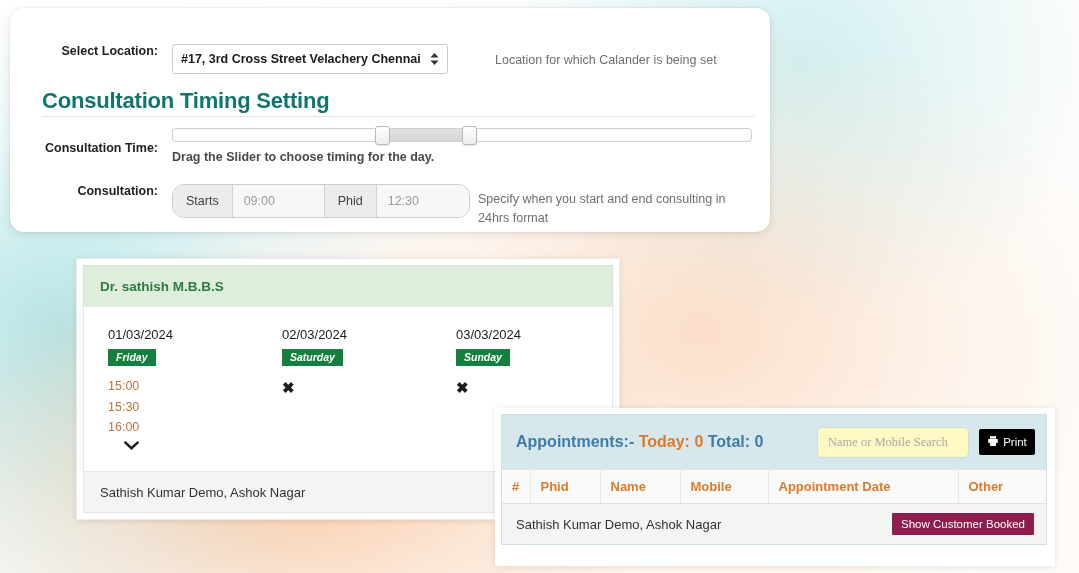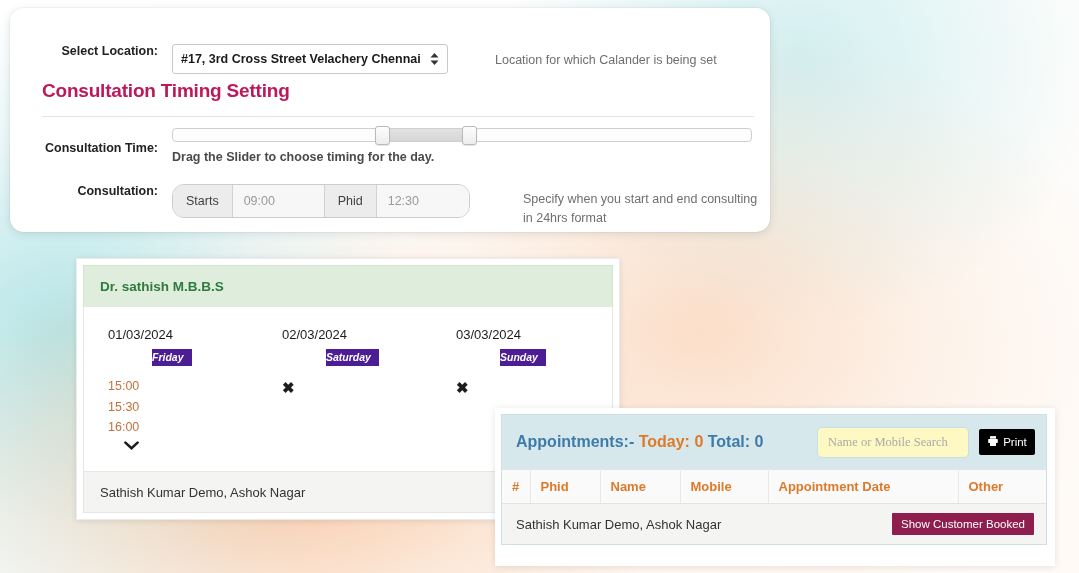--- a/index.html
+++ b/index.html
@@ -76,24 +76,24 @@
     right: 9px; top: 50%;
     transform: translateY(-50%);
     pointer-events: none;
     display: flex; flex-direction: column; gap: 2px;
     color: #333;
   }
   #location-help { position: absolute; left: 485px; top: 43px; }
 
   #section-title {
     position: absolute;
-    left: 32px; top: 72px;
-    font-size: 19px;
-    font-weight: bold;
-    color: #be185d;
+    left: 32px; top: 80px;
+    font-size: 22px;
+    font-weight: bold;
+    color: #0f766e;
     letter-spacing: -0.2px;
   }
   #title-rule {
     position: absolute;
     left: 32px; top: 108px;
     width: 712px; height: 1px;
     background: #e4e4e4;
   }
 
   #row-time { position: absolute; left: 0; top: 120px; width: 100%; }
@@ -150,21 +150,21 @@
     border: 0;
     outline: 0;
     background: #f7f7f7;
     border-right: 1px solid #d2d2d2;
     font-family: "Liberation Sans", sans-serif;
     font-size: 12.5px;
     color: #9a9a9a;
     padding: 0 11px;
   }
   .ig-input.last { border-right: 0; }
-  #consult-help { position: absolute; left: 513px; top: 182px; }
+  #consult-help { position: absolute; left: 468px; top: 182px; }
 
   
   #schedule-card {
     position: absolute;
     left: 76px; top: 258px;
     width: 544px; height: 262px;
     background: #ffffff;
     box-shadow: 0 1px 6px rgba(0,0,0,0.10);
     border: 1px solid #ececec;
   }
@@ -193,28 +193,27 @@
   }
   .day-col { position: absolute; top: 20px; }
   .day-date {
     font-size: 13px;
     color: #1c1c1c;
     margin-bottom: 5px;
     white-space: nowrap;
   }
   .day-badge {
     display: inline-block;
-    background: #4c1d95;
+    background: #15803d;
     color: #ffffff;
     font-size: 10.5px;
     font-style: italic;
     font-weight: bold;
-    padding: 2px 8px 3px 0;
+    padding: 2px 8px 3px 8px;
     margin-bottom: 10px;
-    margin-left: 44px;
   }
   .slot {
     font-size: 12.5px;
     color: #c4703a;
     line-height: 20.5px;
   }
   .day-closed {
     font-size: 15px;
     font-weight: bold;
     color: #1d1d1d;

